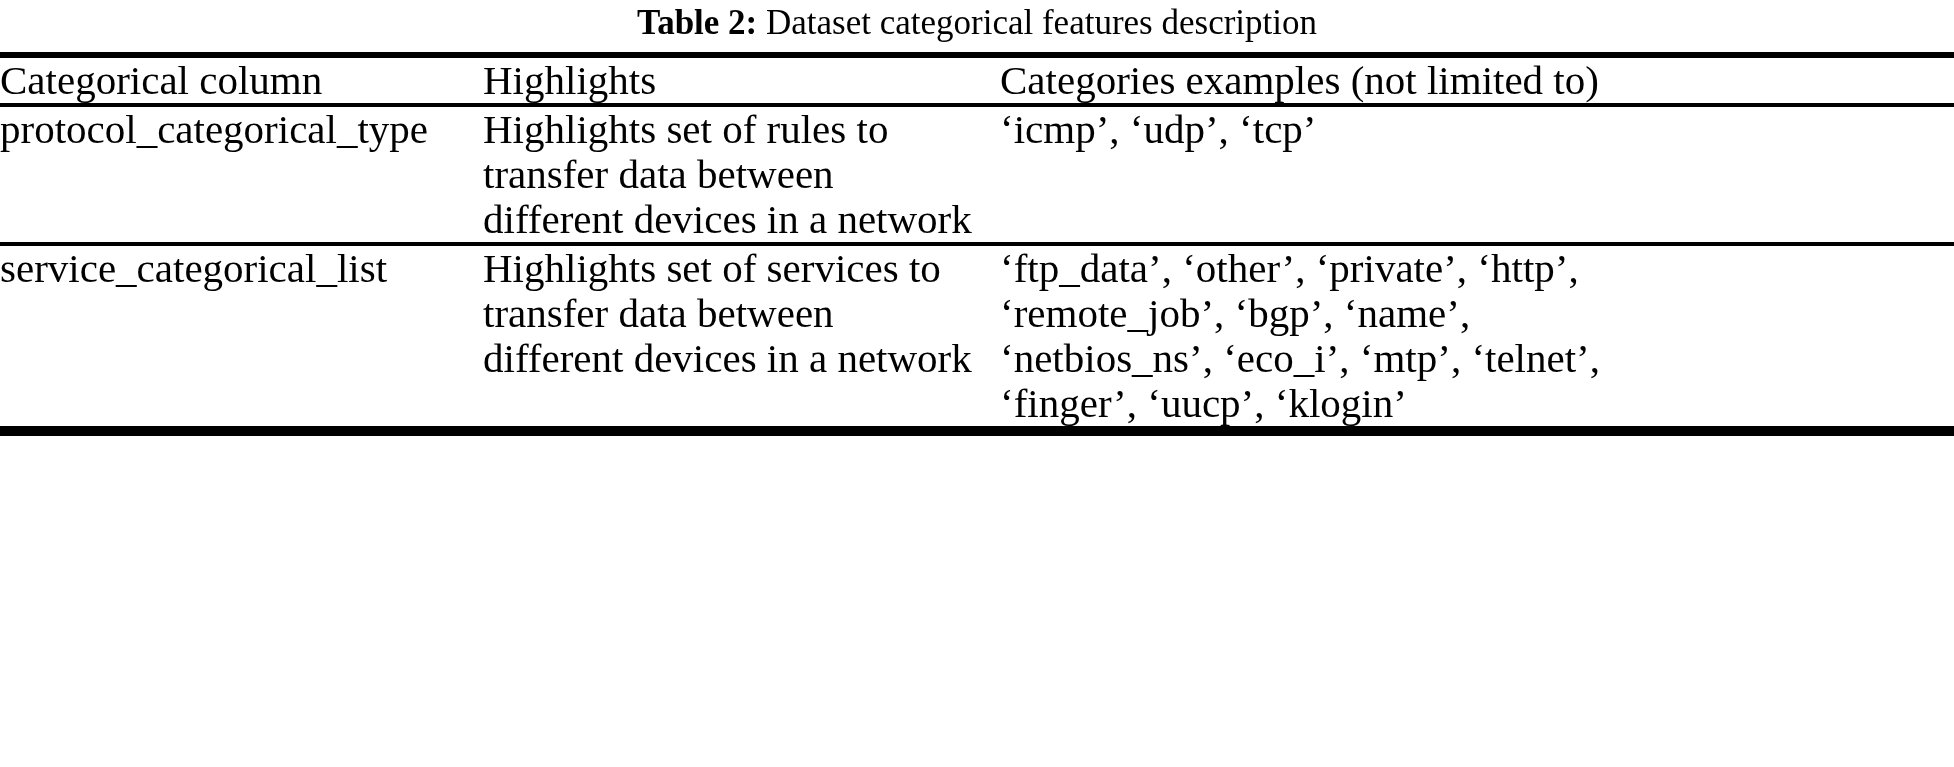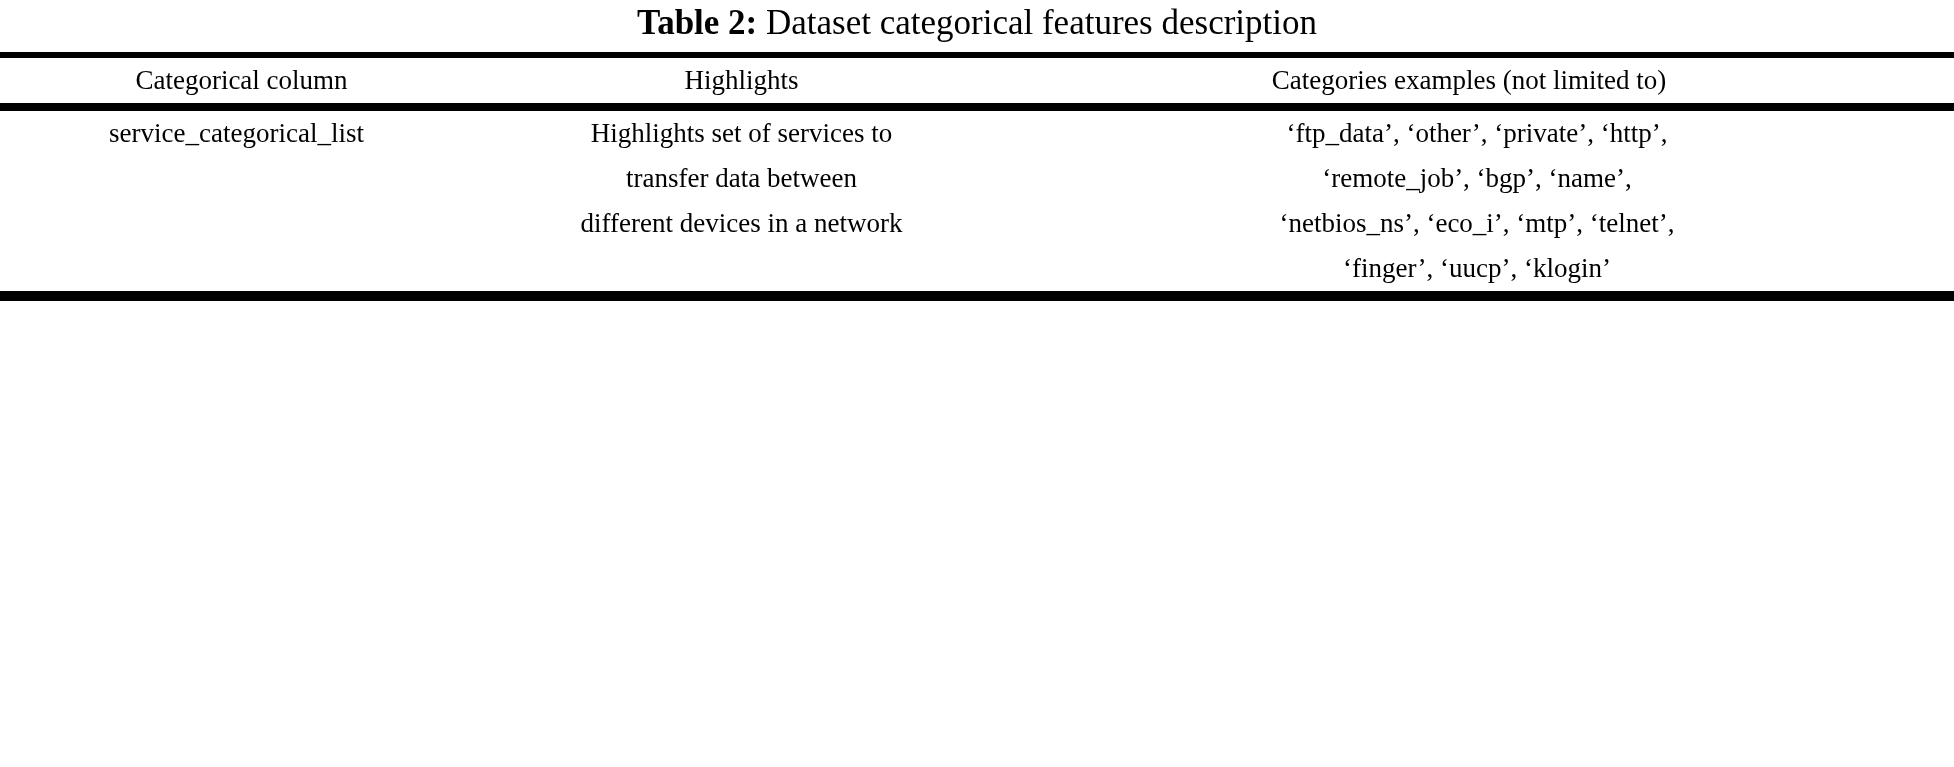--- a/index.html
+++ b/index.html
@@ -46,23 +46,23 @@
     margin-top: 8px;
   }
 
   table.tbl col.c-col1 { width: 483px; }
   table.tbl col.c-col2 { width: 517px; }
   table.tbl col.c-col3 { width: 954px; }
 
   table.tbl th,
   table.tbl td {
     vertical-align: top;
-    text-align: center;
+    text-align: left;
     font-weight: normal;
-    font-size: 27px;
+    font-size: 41px;
     line-height: 45px;
     padding: 0;
     border: 0;
   }
 
   
   .rule-top    { height: 6px; background: #000; }
   .rule-mid    { height: 4px; background: #000; }
   .rule-bottom { height: 6px; background: #000; }
 
@@ -117,20 +117,31 @@
         <th class="hdr-cell c2">Highlights</th>
         <th class="hdr-cell c3">Categories examples (not limited to)</th>
       </tr>
 
       <tr class="rule">
         <td colspan="3">
             <div class="rule-mid"></div>
           </td>
       </tr>
 
+      <tr>
+        <td class="body-cell c1">protocol_categorical_type</td>
+        <td class="body-cell c2">
+          <span class="line">Highlights set of rules to</span>
+          <span class="line">transfer data between</span>
+          <span class="line">different devices in a network</span>
+        </td>
+        <td class="body-cell c3">
+          <span class="line">‘icmp’, ‘udp’, ‘tcp’</span>
+        </td>
+      </tr>
 
       <tr class="rule">
         <td colspan="3">
             <div class="rule-mid"></div>
           </td>
       </tr>
 
       <tr>
         <td class="body-cell c1">service_categorical_list</td>
         <td class="body-cell c2">

